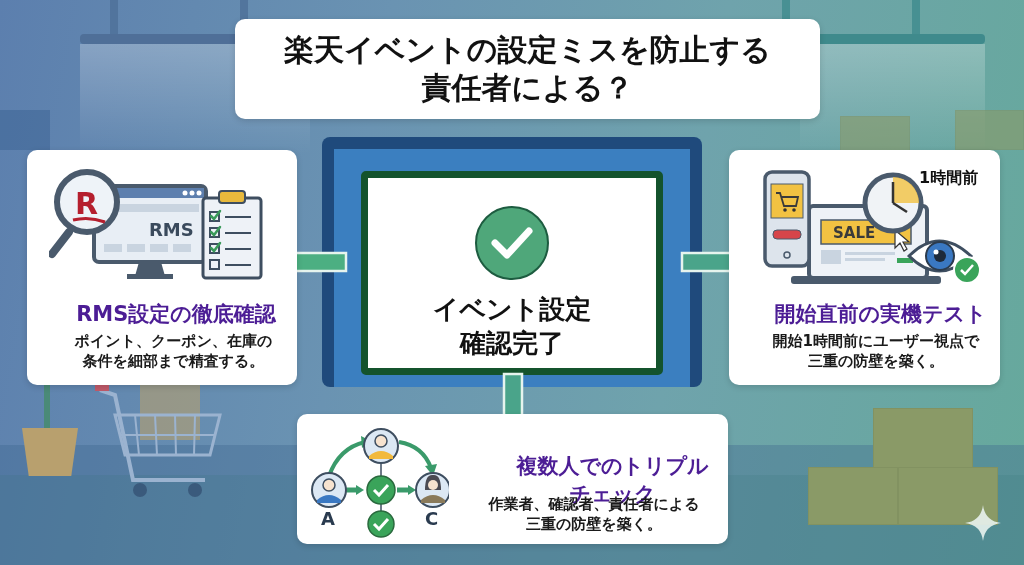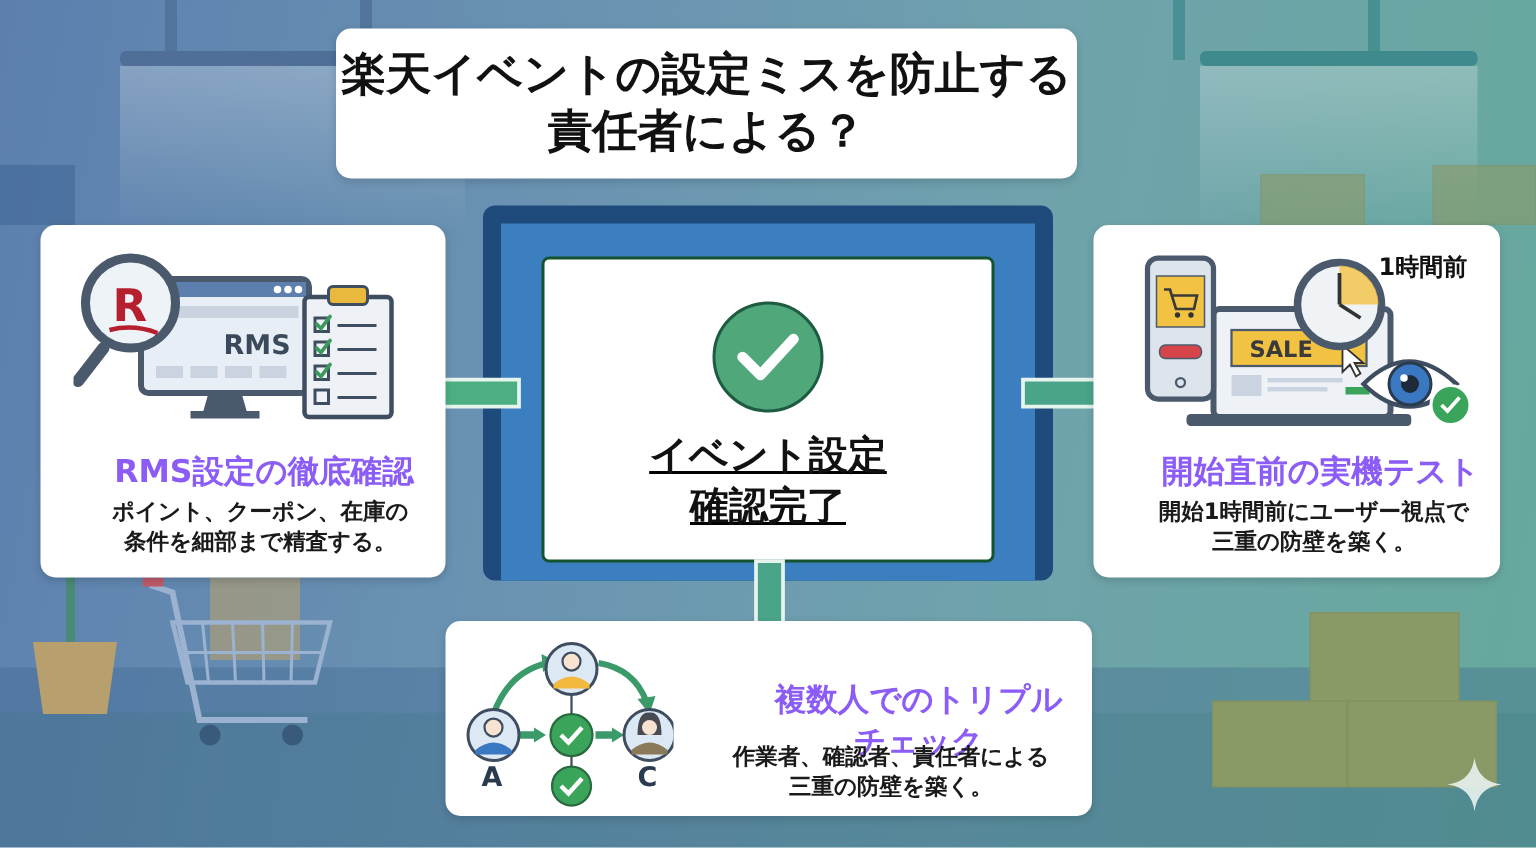--- a/index.html
+++ b/index.html
@@ -17,54 +17,53 @@
   .bg .floor2 { position: absolute; left: 0; right: 0; top: 475px; height: 90px; background: rgba(55,105,130,.45); }
   .bg .shelf { position: absolute; background: rgba(255,255,255,.08); }
   .bg .box { position: absolute; background: #8a9a67; border: 1px solid rgba(0,0,0,.05); }
   .bg .pot { position: absolute; left: 22px; top: 428px; width: 56px; height: 48px; background: #b8a06e; clip-path: polygon(0 0,100% 0,88% 100%,12% 100%); }
   .bg .plant { position: absolute; left: 44px; top: 370px; width: 6px; height: 60px; background: #4a8a78; }
 
   .card {
     position: absolute; background: #ffffff; border-radius: 10px;
     box-shadow: 0 2px 6px rgba(0,0,0,.15);
   }
-  .title-card { left: 224px; top: 19px; width: 494px; height: 100px; text-align: center; }
+  .title-card { left: 235px; top: 19px; width: 585px; height: 100px; text-align: center; }
   .title-card .t {
     font-weight: bold; font-size: 30px; line-height: 38px; color: #111;
     letter-spacing: 0px;
   }
   .title-card .t1 { margin-top: 12px; }
 
   .monitor {
     position: absolute; left: 322px; top: 137px; width: 380px; height: 250px;
     background: #1f4a7c; border-radius: 8px;
   }
   .monitor .inner {
     position: absolute; left: 12px; top: 12px; right: 12px; bottom: 0;
     background: #3b7fc0;
   }
   .monitor .screen {
     position: absolute; left: 27px; top: 22px; right: 27px; bottom: 12px;
-    background: #fff; border-radius: 5px; border: 2px solid #14532d;
+    background: #fff; border-radius: 5px; border: 7px solid #14532d;
     text-align: center;
-    text-decoration: underline;
   }
   .check-big {
     width: 74px; height: 74px; border-radius: 50%; background: #4fa77a;
     border: 2px solid #1d5c40; margin: 28px auto 0;
     display: flex; align-items: center; justify-content: center;
   }
   .screen .lbl { font-weight: bold; font-size: 26px; line-height: 34px; color: #111; }
   .screen .lbl1 { margin-top: 12px; }
 
   .left-card { left: 27px; top: 150px; width: 270px; height: 235px; }
   .right-card { left: 729px; top: 150px; width: 271px; height: 235px; }
   .bottom-card { left: 297px; top: 414px; width: 431px; height: 130px; }
 
-  .card .head { font-weight: bold; font-size: 21px; color: #8b5cf6; text-align: center; padding-left: 28px; }
+  .card .head { font-weight: bold; font-size: 21px; color: #4c1d95; text-align: center; padding-left: 28px; }
   .card .sub { font-size: 15px; font-weight: bold; color: #1a1a1a; text-align: center; line-height: 20px; padding-left: 23px; }
 
   .arrow { position: absolute; }
 
   .left-card .head { position: absolute; left: 0; right: 0; top: 150px; }
   .left-card .sub { position: absolute; left: 0; right: 0; top: 181px; }
   .right-card .head { position: absolute; left: 4px; right: 0; top: 150px; }
   .right-card .sub { position: absolute; left: 0; right: 0; top: 181px; }
   .bottom-card .head { position: absolute; left: 150px; right: 10px; top: 38px; font-size: 21px; margin-left: 32px; }
   .bottom-card .sub { position: absolute; left: 150px; right: 10px; top: 80px; }

